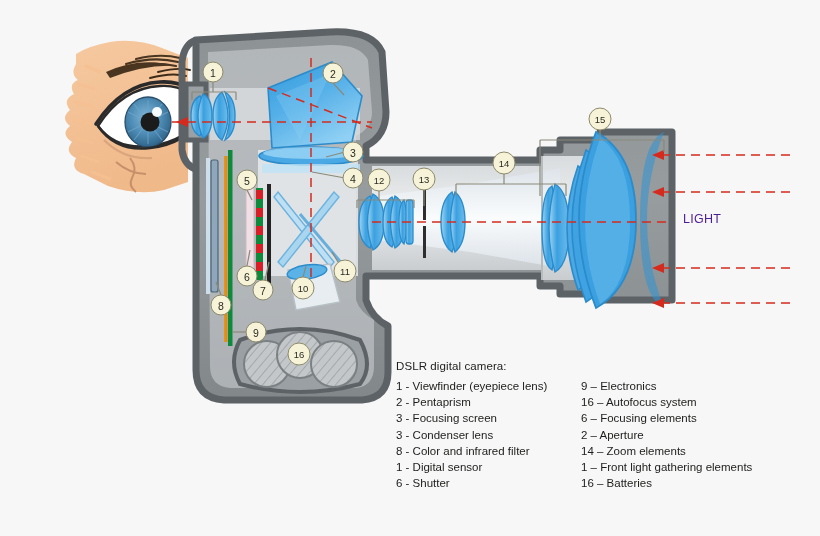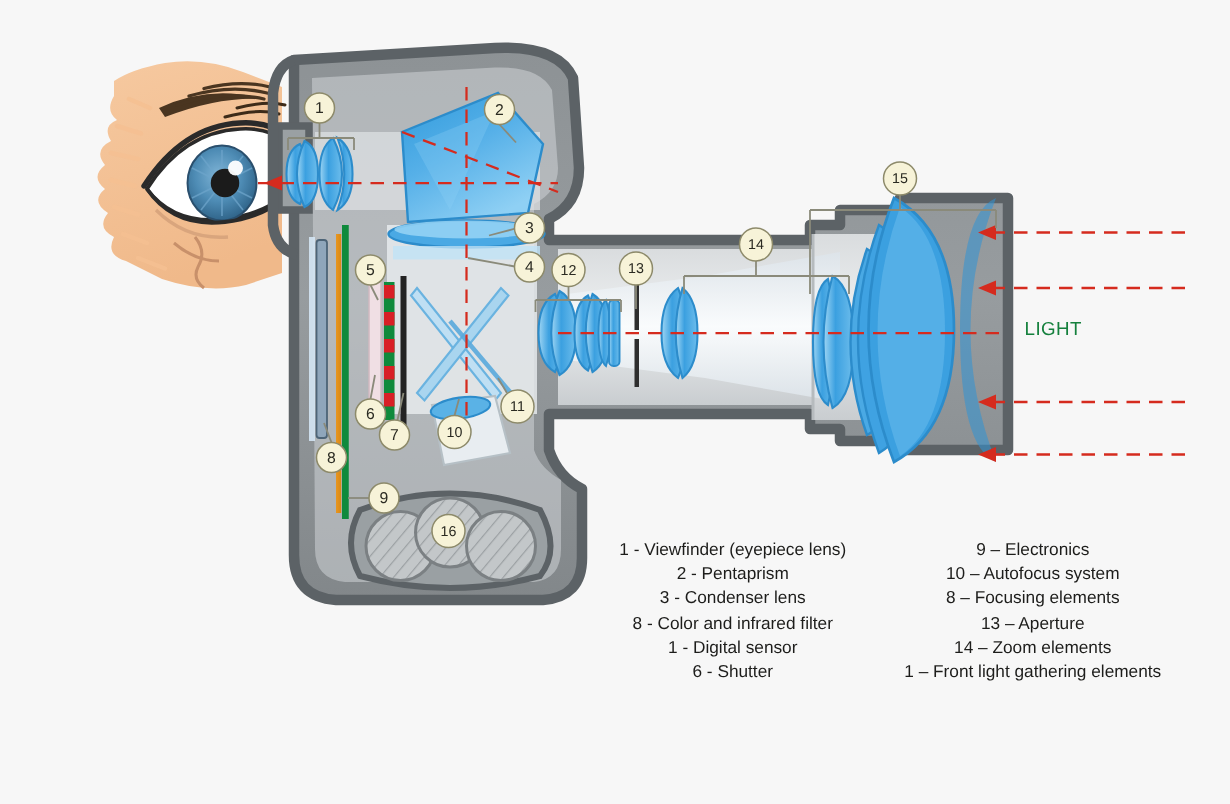--- a/index.html
+++ b/index.html
@@ -18,34 +18,34 @@
     left:396px; top:360px;
     width:400px;
   }
   .legend-title{
     font-size:11.5px;
     color:#1d1d1b;
     margin:0 0 7px 0;
     letter-spacing:.1px;
   }
   .legend-cols{display:flex;gap:0;}
-  .legend-col{display:flex;flex-direction:column;gap:2.2px;text-align:center;}
+  .legend-col{display:flex;flex-direction:column;gap:2.2px;}
   .legend-col.col-a{width:185px;}
   .legend-col.col-b{width:215px;}
   .legend-item{
     font-size:11.5px;
     color:#1d1d1b;
     line-height:14px;
     white-space:nowrap;
   }
   .light-label{
     position:absolute;
     left:683px; top:212px;
     font-size:12.5px;
-    color:#15803d;
+    color:#4c1d95;
     letter-spacing:.3px;
   }
   .badge-text{
     font-family:"Liberation Sans","DejaVu Sans",sans-serif;
     font-size:10.5px;
     fill:#2b2b22;
     text-anchor:middle;
     dominant-baseline:central;
   }
   .badge-text.small{font-size:9.5px;}
@@ -358,33 +358,36 @@
         <g>
           <circle cx="299" cy="354" r="11" fill="#f7f3d8" stroke="#8d8a6a" stroke-width="1"></circle>
           <text x="299" y="354.5" class="badge-text small">16</text>
         </g>
       </g>
   </svg>
 
   <div class="light-label">LIGHT</div>
 
   <div class="legend">
+    <div class="legend-title">DSLR digital camera:</div>
     <div class="legend-cols">
       <div class="legend-col col-a" id="legend-col-a">
           <div class="legend-item">1 - Viewfinder (eyepiece lens)</div>
           <div class="legend-item">2 - Pentaprism</div>
+          <div class="legend-item">3 - Focusing screen</div>
           <div class="legend-item">3 - Condenser lens</div>
           <div class="legend-item">8 - Color and infrared filter</div>
           <div class="legend-item">1 - Digital sensor</div>
           <div class="legend-item">6 - Shutter</div>
         </div>
       <div class="legend-col col-b" id="legend-col-b">
           <div class="legend-item">9 – Electronics</div>
-          <div class="legend-item">10 – Autofocus system</div>
-          <div class="legend-item">8 – Focusing elements</div>
-          <div class="legend-item">13 – Aperture</div>
+          <div class="legend-item">16 – Autofocus system</div>
+          <div class="legend-item">6 – Focusing elements</div>
+          <div class="legend-item">2 – Aperture</div>
           <div class="legend-item">14 – Zoom elements</div>
           <div class="legend-item">1 – Front light gathering elements</div>
+          <div class="legend-item">16 – Batteries</div>
         </div>
     </div>
   </div>
 
 </div>
 
 </body></html>

